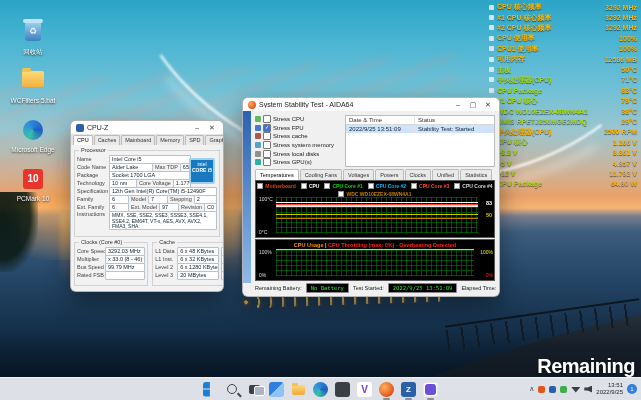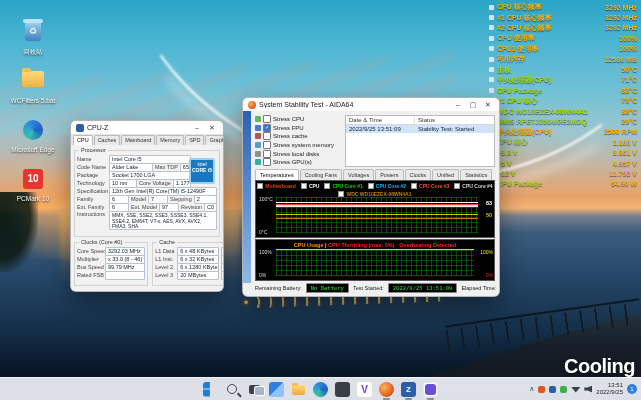--- a/index.html
+++ b/index.html
@@ -636,21 +636,21 @@
       </div>
 
       <div class="btnrow">
 
         <span style="flex:1;"></span>
 
       </div>
     </div>
   </div>
 
-  <div class="abs mark">Cooling</div>
+  <div class="abs mark">Remaining</div>
 
   <div class="abs taskbar">
     <div class="tb-center">
       <span class="tbi i-start"></span>
       <span class="tbi">
           <span class="abs i-search"></span>
         </span>
       <span class="tbi">
           <span class="abs i-task"></span>
         </span>

